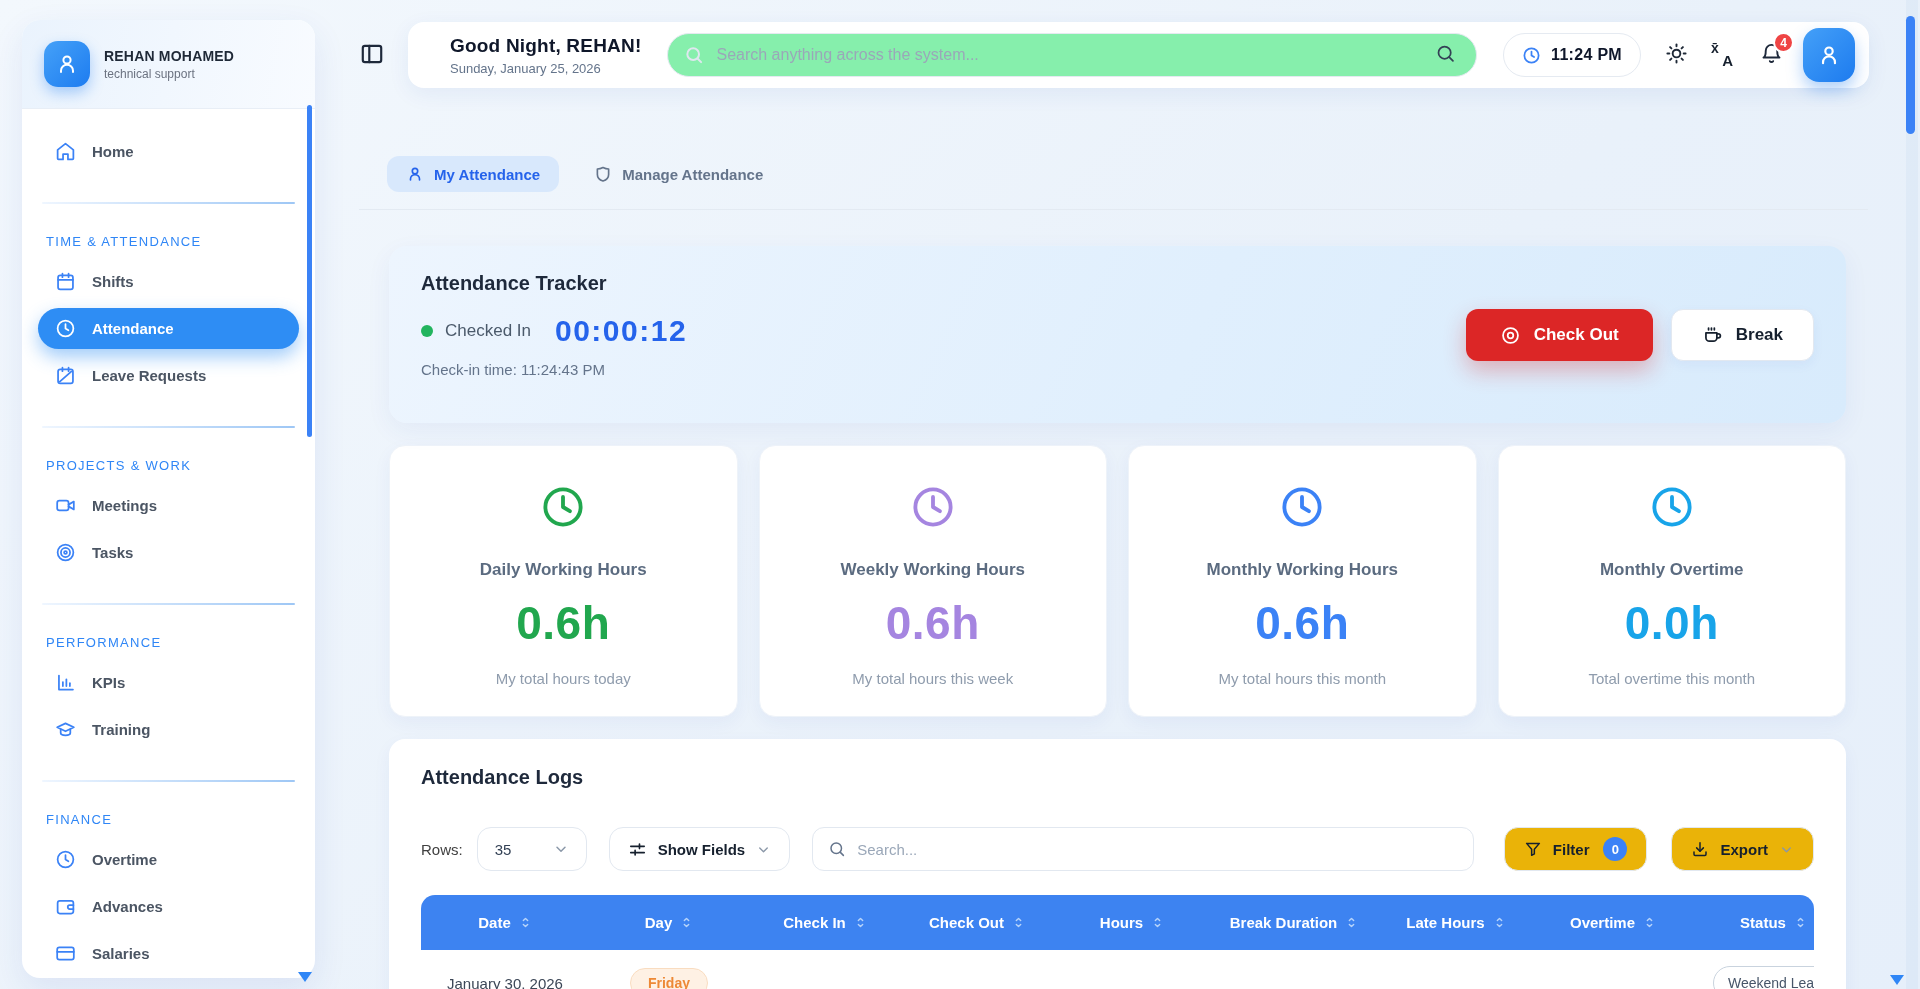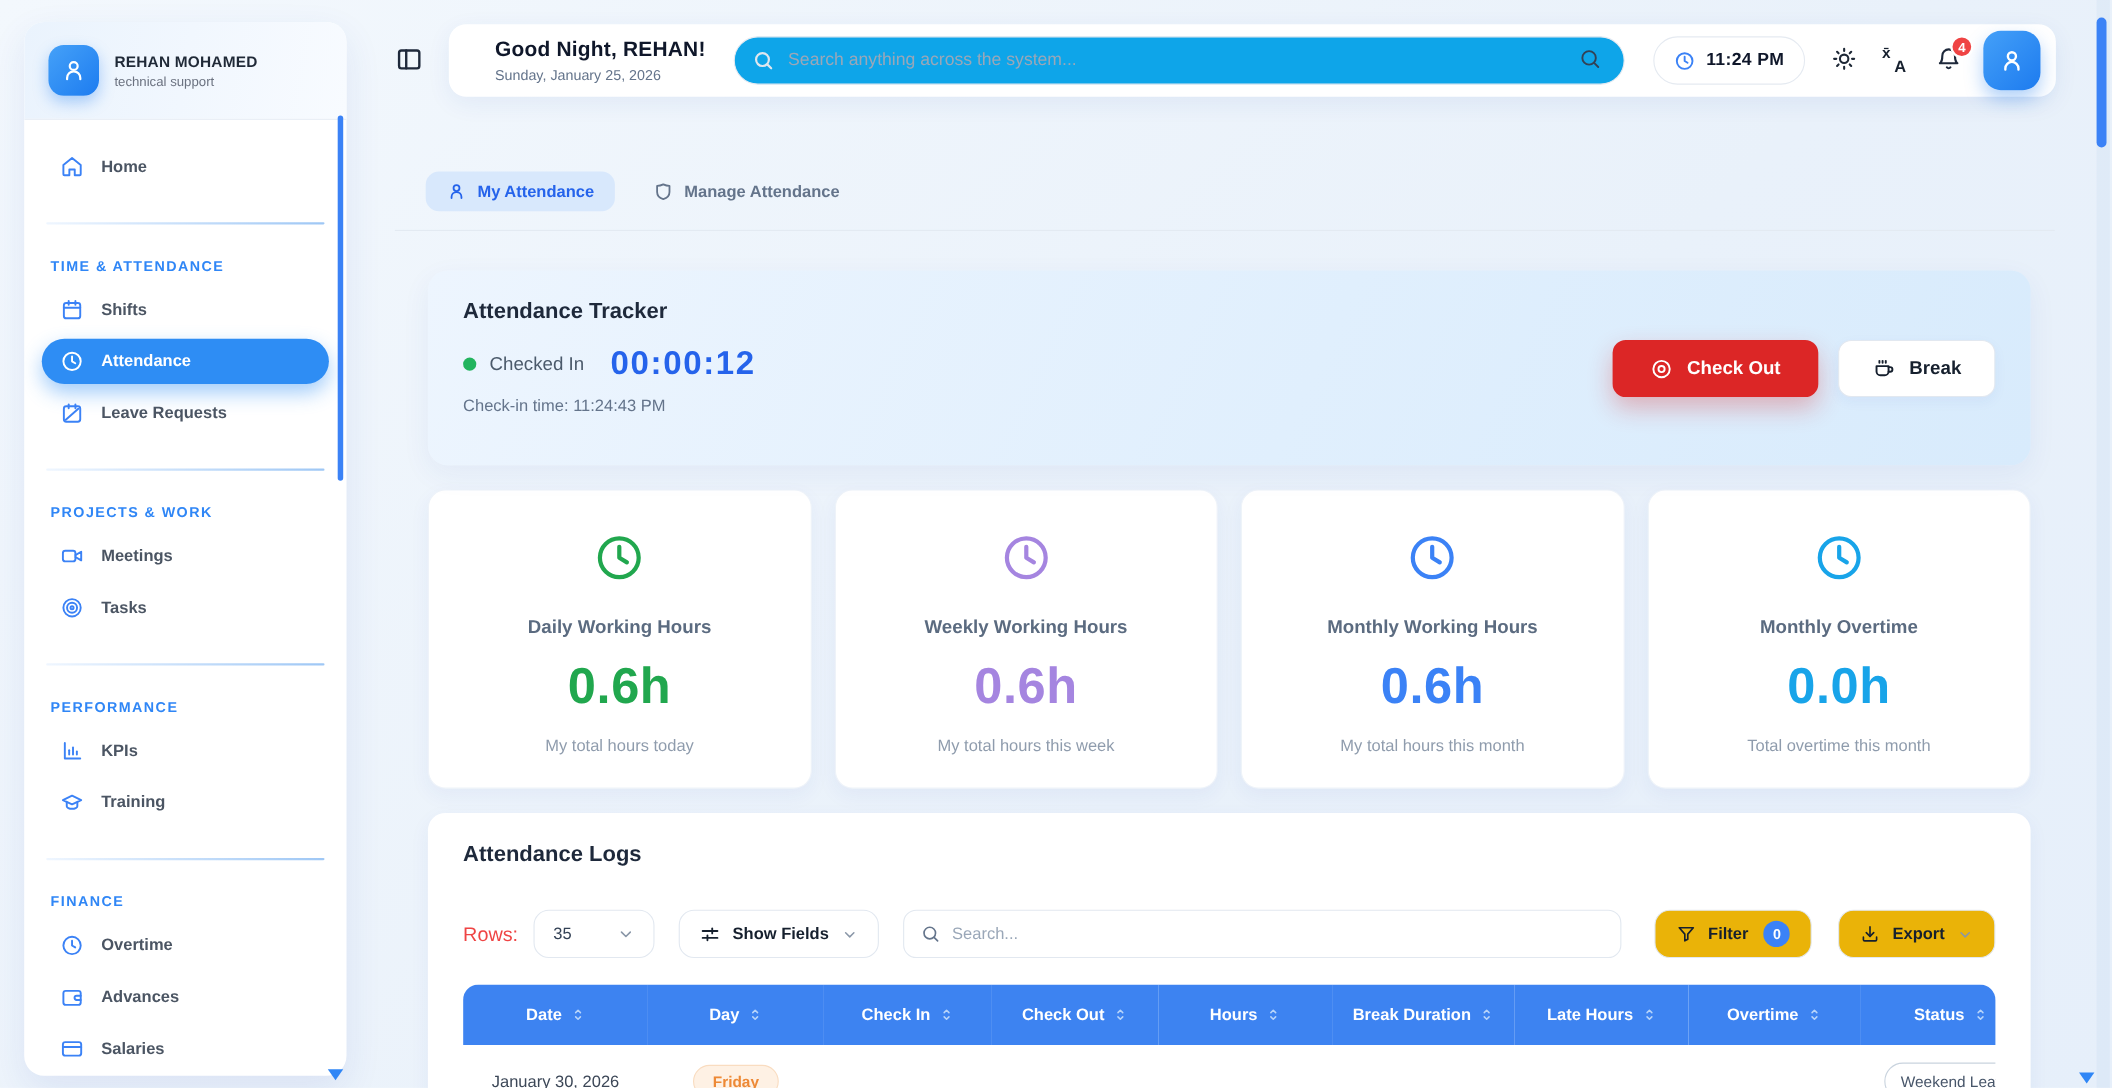--- a/index.html
+++ b/index.html
@@ -15,32 +15,32 @@
   .sb-user{display:flex;align-items:center;gap:14px;padding:21px 22px;background:linear-gradient(100deg,#eaf3fd,#f8fbff);border-bottom:1px solid #e8eef6}
   .sb-avatar{flex:0 0 46px;width:46px;height:46px;border-radius:14px;background:linear-gradient(135deg,#45a1f8,#1d7cf0);display:flex;align-items:center;justify-content:center;color:#fff;box-shadow:0 6px 14px rgba(29,124,240,.35)}
   .sb-name{font-size:14px;font-weight:700;color:#1f2937;letter-spacing:.2px}
   .sb-role{font-size:12px;color:#6b7280;margin-top:3px}
   .sb-nav{padding:22px 16px 0 16px}
   .sb-item{display:flex;align-items:center;gap:16px;padding:10px 17px;border-radius:22px;color:#4b5563;font-size:15px;font-weight:600;margin-bottom:6px}
   .sb-item .icon{color:#3b82f6;width:21px;height:21px}
   .sb-item.active{background:#2e8df4;color:#fff;box-shadow:0 8px 18px rgba(46,141,244,.45)}
   .sb-item.active .icon{color:#fff}
   .sb-divider{height:2px;border-radius:2px;background:linear-gradient(to right,rgba(191,219,254,.25),#9ec7f5);margin:30px 4px}
-  .sb-section{font-size:13px;font-weight:700;letter-spacing:1.3px;color:#2f86f6;margin:0 0 12px 8px}
+  .sb-section{font-size:13px;font-weight:400;letter-spacing:1.3px;color:#2f86f6;margin:0 0 12px 8px}
   .sb-thumb{position:absolute;right:3px;top:85px;width:5px;height:332px;border-radius:3px;background:#3b82f6}
 
   
   .main{position:absolute;left:315px;top:0;width:1605px;height:989px;overflow:hidden}
 
   .topbar{display:flex;align-items:center;margin:22px 51px 0 44px}
   .toggle-btn{color:#1e293b;margin-right:23px}
   .header-card{flex:1;height:66px;background:#fff;border-radius:16px;box-shadow:0 6px 22px rgba(30,64,175,.07);display:flex;align-items:center;padding:0 14px 0 42px}
   .greet-title{font-size:19px;font-weight:700;color:#0f172a;letter-spacing:.2px}
   .greet-date{font-size:13px;color:#64748b;margin-top:4px}
-  .search-pill{flex:1;height:44px;margin:0 26px;border:1px solid #e5eaf1;background:#0ea5e9;border-radius:999px;display:flex;align-items:center;padding:0 16px;gap:12px}
+  .search-pill{flex:1;height:44px;margin:0 26px;border:1px solid #e5eaf1;background:#86efac;border-radius:999px;display:flex;align-items:center;padding:0 16px;gap:12px}
   .search-ghost{color:#dfe7ef}
   .search-pill input{border:0;outline:0;flex:1;font-size:16px;color:#334155;background:transparent}
   ::placeholder{color:#9aa7b8;opacity:1}
   .search-go{color:#334155;margin-right:4px}
   .clock-pill{height:44px;border:1px solid #e5eaf1;border-radius:999px;background:#fff;display:flex;align-items:center;gap:10px;padding:0 18px;flex:0 0 auto}
   .clock-pill .icon{color:#3b82f6}
   .clock-time{font-size:16px;font-weight:700;color:#0f172a;letter-spacing:.3px}
   .hdr-icon{color:#1f2937;margin-left:24px}
   .xlat{position:relative;width:24px;height:24px;margin-left:22px;color:#16202e;flex:0 0 24px}
   .xlat .x{position:absolute;left:1px;top:-3px;font-size:14px;font-weight:700}
@@ -71,21 +71,21 @@
 
   .stats{display:grid;grid-template-columns:repeat(4,1fr);gap:21px;margin-top:22px}
   .stat-card{height:272px;background:#fff;border-radius:16px;border:1px solid #eef3f9;box-shadow:0 6px 18px rgba(30,64,175,.05);display:flex;flex-direction:column;align-items:center;text-align:center;padding-top:38px}
   .stat-title{margin-top:30px;font-size:17px;font-weight:600;color:#5b6b80}
   .stat-value{margin-top:16px;font-size:46px;font-weight:800;letter-spacing:.5px}
   .stat-sub{margin-top:20px;font-size:15px;color:#8f9cad}
 
   .logs{margin-top:22px;background:#fff;border-radius:16px;padding:27px 32px;height:520px;box-shadow:0 6px 18px rgba(30,64,175,.05)}
   .logs-title{font-size:20px;font-weight:700;color:#1e293b}
   .logs-controls{display:flex;align-items:center;margin-top:38px}
-  .rows-label{font-size:18px;color:#ef4444;margin-right:14px}
+  .rows-label{font-size:15px;color:#404040;margin-right:14px}
   .select-rows{width:110px;height:44px;border:1px solid #e2e8f0;border-radius:14px;display:flex;align-items:center;justify-content:space-between;padding:0 17px;font-size:15px;color:#334155;background:#fff}
   .ctl-chevron{color:#8a97a8}
   .btn-fields{height:44px;border:1px solid #e2e8f0;border-radius:14px;display:flex;align-items:center;gap:11px;padding:0 18px;font-size:15px;font-weight:700;color:#16202e;margin-left:22px;background:#fff}
   .logs-search{flex:1;height:44px;border:1px solid #e2e8f0;border-radius:12px;display:flex;align-items:center;gap:11px;padding:0 15px;margin:0 30px 0 22px;color:#64748b;background:#fff}
   .logs-search input{flex:1;border:0;outline:0;font-size:15px;color:#334155;background:transparent}
   .btn-filter,.btn-export{height:44px;border:1px solid #e2e8f0;border-radius:14px;display:flex;align-items:center;gap:11px;padding:0 19px;font-size:15px;font-weight:700;color:#16202e;background:#eab308}
   .btn-export{margin-left:24px}
   .filter-badge{width:24px;height:24px;border-radius:50%;background:#3b82f6;color:#fff;font-size:13px;font-weight:700;display:flex;align-items:center;justify-content:center;margin-left:3px}
 
   .table-wrap{margin-top:24px;width:1393px;overflow:hidden;border-radius:14px 14px 0 0}

